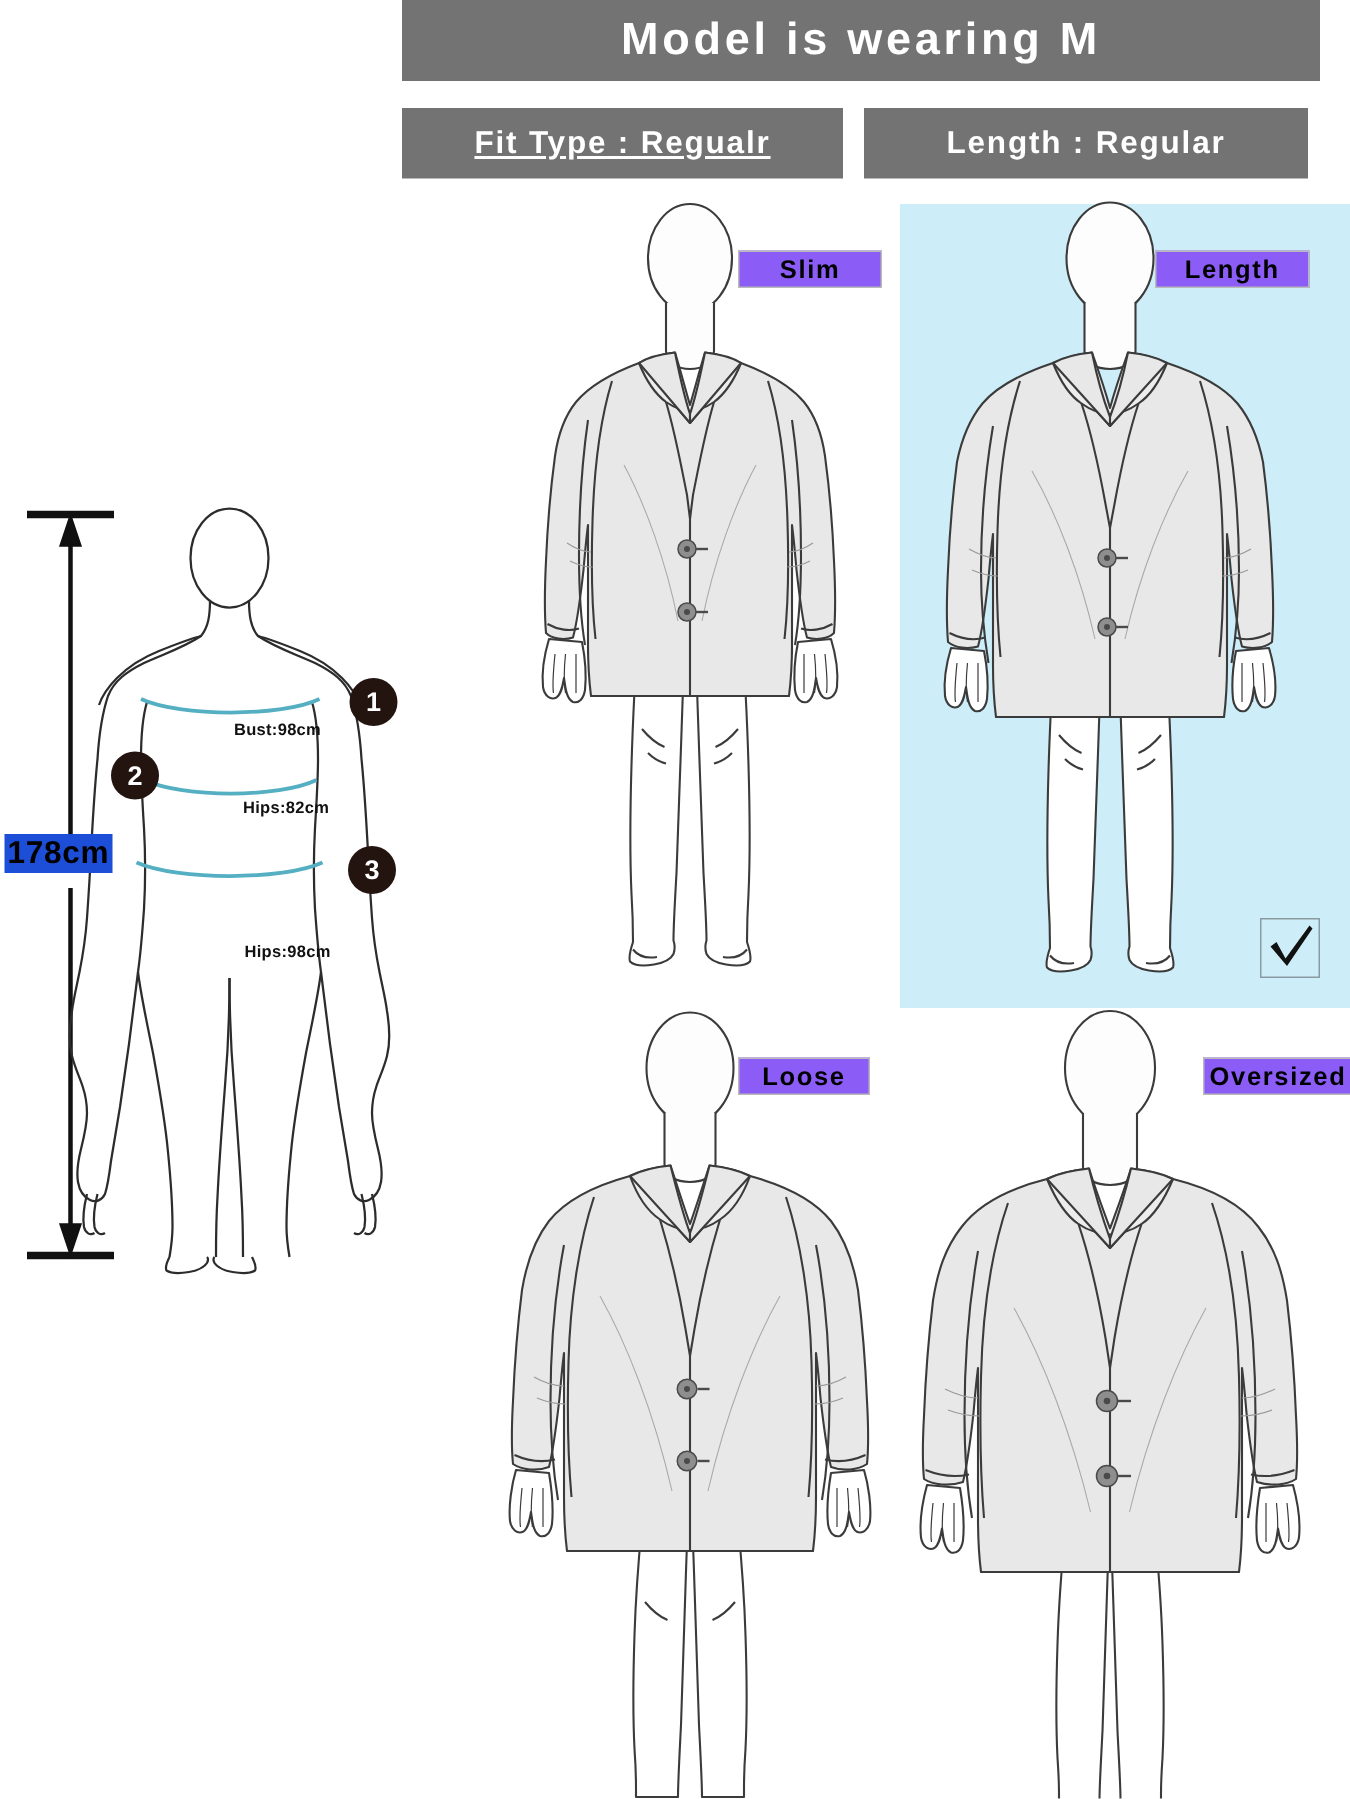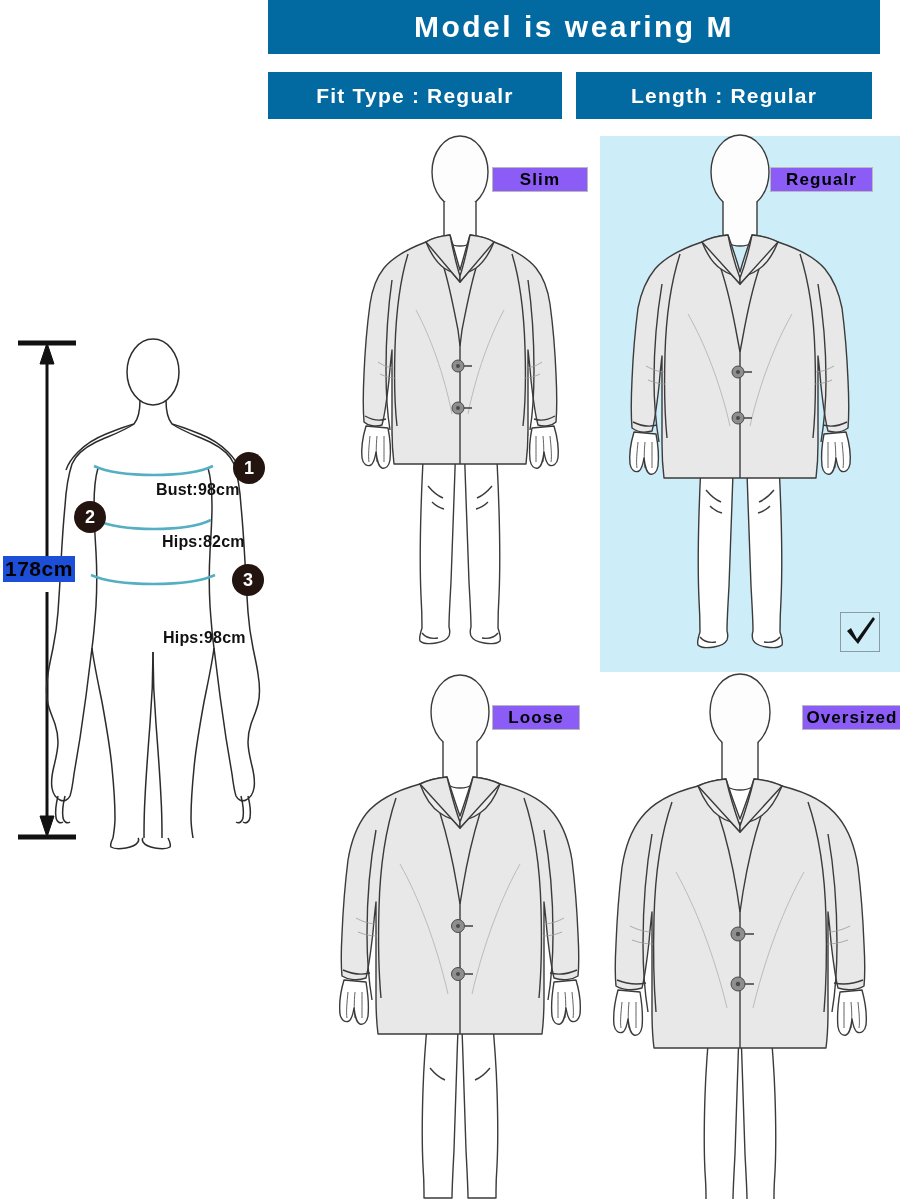--- a/index.html
+++ b/index.html
@@ -13,37 +13,38 @@
     height: 1199px;
     position: relative;
     overflow: hidden;
     font-family: "Liberation Sans", sans-serif;
     color: #000;
   }
 
   
   .bar {
     position: absolute;
-    background: #0369a1;
+    background: #737373;
     color: #ffffff;
     display: flex;
     align-items: center;
     justify-content: center;
     font-weight: bold;
     letter-spacing: 1px;
   }
   #title-bar {
     left: 268px; top: 0px; width: 612px; height: 54px;
     font-size: 30px;
     letter-spacing: 2.5px;
   }
   #fit-bar {
     left: 268px; top: 72px; width: 294px; height: 47px;
     font-size: 21px;
     letter-spacing: 1.2px;
+    text-decoration: underline;
   }
   #length-bar {
     left: 576px; top: 72px; width: 296px; height: 47px;
     font-size: 21px;
     letter-spacing: 1.2px;
   }
 
   
   #highlight-panel {
     position: absolute;
@@ -87,21 +88,21 @@
   }
   #fig-body     { left: 10px;  top: 330px; }
   #fig-slim     { left: 320px; top: 130px; }
   #fig-regular  { left: 600px; top: 130px; }
   #fig-loose    { left: 320px; top: 668px; }
   #fig-oversized{ left: 600px; top: 668px; }
 
   
   .meas-text {
     position: absolute;
-    font-size: 16px;
+    font-size: 11px;
     font-weight: bold;
     color: #111;
     white-space: nowrap;
     letter-spacing: 0.2px;
     padding-left: 32px;
   }
   #meas-bust  { left: 124px; top: 481px; }
   #meas-waist { left: 130px; top: 533px; }
   #meas-hips  { left: 131px; top: 588px; margin-top: 41px; }
 
@@ -651,21 +652,21 @@
         <path d="M251,334 C252,344 252,354 251,360" fill="none" stroke-width="0.8"></path>
         <path d="M244,334 C244,344 244,354 244,360" fill="none" stroke-width="0.8"></path>
       </g>
     </g>
   </svg>
 </div>
 
 <div class="figure" style="left:320px; top:1190px;"></div>
 
 <div class="fit-label" id="label-slim">Slim</div>
-<div class="fit-label" id="label-regular">Regualr</div>
+<div class="fit-label" id="label-regular">Length</div>
 <div class="fit-label" id="label-loose">Loose</div>
 <div class="fit-label" id="label-oversized">Oversized</div>
 
 <div id="check-box">
   <svg width="38" height="38" viewBox="0 0 38 38">
     <path d="M6,18 L10,15 L16,26 L32,4 L34,6 L17,31 Z" fill="#111" stroke="none"></path>
   </svg>
 </div>
 
 </body></html>

